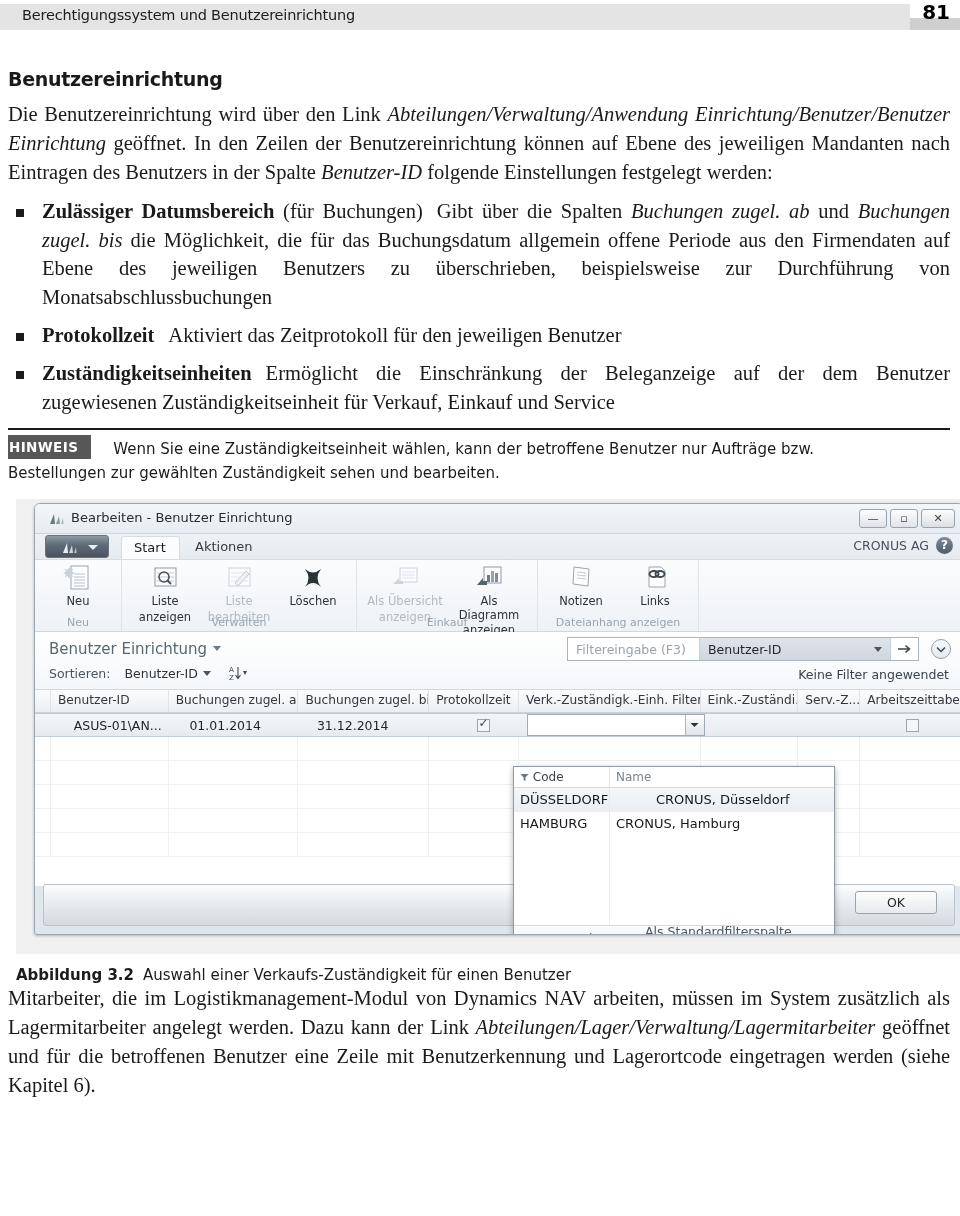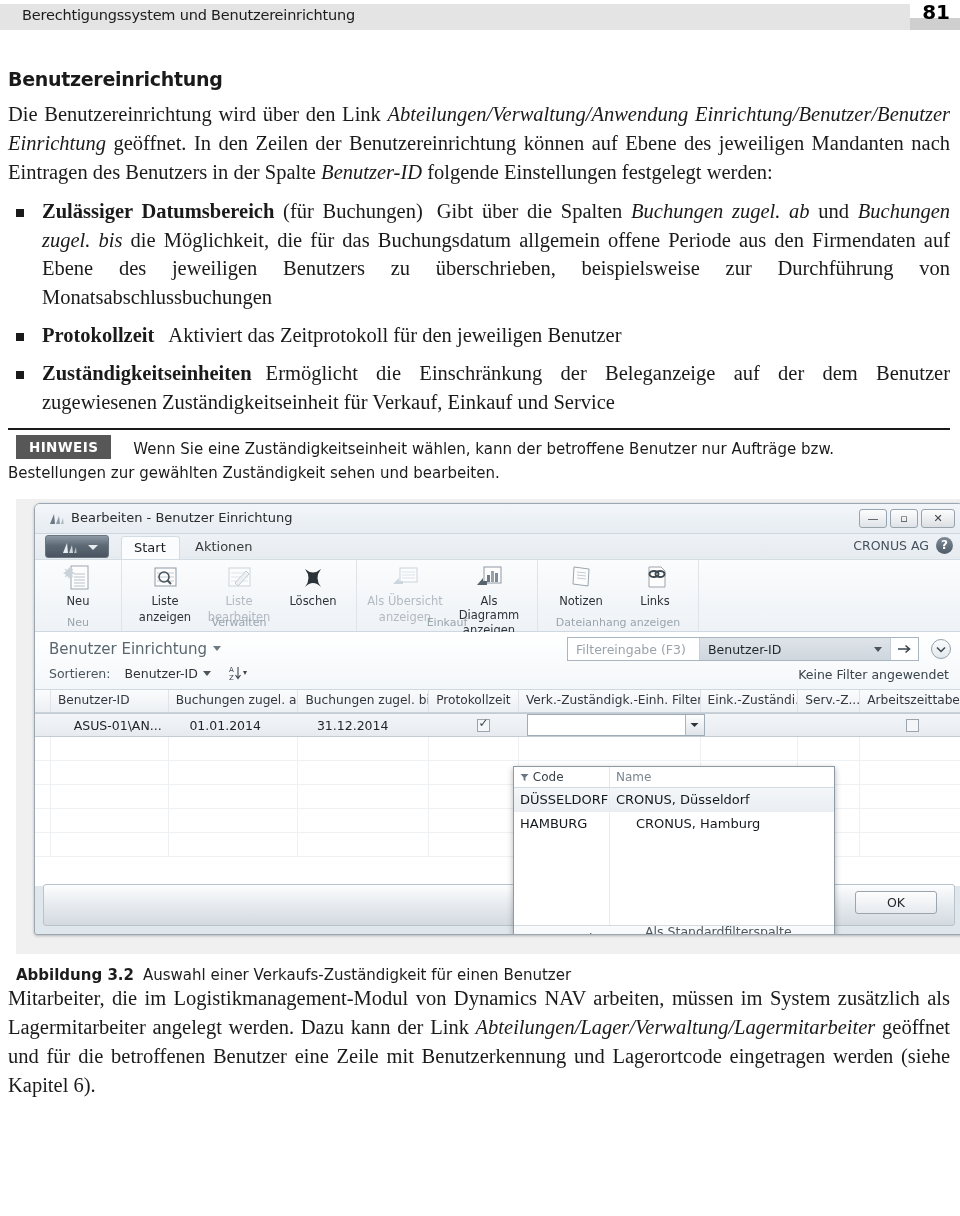--- a/index.html
+++ b/index.html
@@ -70,23 +70,22 @@
   .gap { display:inline-block; width: 14px; }
 
   
   .note { margin-top: 18px; position: relative; }
   .note-badge {
     display: inline-block;
     background: #575757; color: #fff;
     font-family: "DejaVu Sans", sans-serif;
     font-weight: bold; font-size: 13.5px;
     letter-spacing: 0.4px;
-    padding: 4px 13px 4px 13px;
+    padding: 4px 13px 4px 1px;
     vertical-align: 2px;
-    margin-left: 8px;
   }
   .note-rule {
     position: absolute; left: 0; top: -7px;
     width: 942px; height: 2px; background: #1a1a1a;
   }
   .note-text {
     font-family: "DejaVu Sans", sans-serif;
     font-size: 15px; line-height: 1.55;
     color: #1b1b1b;
     display: inline;
@@ -332,21 +331,21 @@
     box-shadow: 0 2px 6px rgba(0,0,0,0.3);
     z-index: 20;
   }
   .lk-head { display:flex; height: 21px; border-bottom: 1px solid #d3dae0; background:#fff; }
   .lk-h {
     font-family:"DejaVu Sans", sans-serif; font-size: 12px; color:#7b858e;
     padding: 3px 6px 0 6px; border-right: 1px solid #e2e7eb;
   }
   .lk-h.code { width: 96px; color:#3a434b; }
   .lk-row { display:flex; height: 24px; }
-  .lk-row.hl { background: linear-gradient(to bottom,#f4f6f8,#eaeef2); }
+  .lk-row.hl { background: linear-gradient(to bottom,#f4f6f8,#eaeef2); gap: 40px; }
   .lk-c {
     font-family:"DejaVu Sans", sans-serif; font-size: 13px; color:#15191d;
     padding: 4px 6px 0 6px; border-right: 1px solid #e8ecef;
   }
   .lk-c.code { width: 96px; }
   .lk-blank { height: 24px; border-right: 0; display:flex; }
   .lk-blank .a { width: 96px; border-right: 1px solid #e8ecef; }
   .lk-foot {
     position:absolute; left:0; right:0; bottom:0; height: 26px;
     border-top: 1px solid #d3dae0;
@@ -723,21 +722,21 @@
           </div>
           <div class="lk-h" style="flex:1;border-right:none;">Name</div>
         </div>
 
         <div class="lk-row hl">
           <div class="lk-c code">DÜSSELDORF</div>
           <div class="lk-c" style="flex:1;border-right:none;">CRONUS, Düsseldorf</div>
         </div>
         <div class="lk-row">
           <div class="lk-c code">HAMBURG</div>
-          <div class="lk-c" style="flex:1;border-right:none;margin-left:20px;">CRONUS, Hamburg</div>
+          <div class="lk-c" style="flex:1;border-right:none;">CRONUS, Hamburg</div>
         </div>
 
         <div class="lk-blank">
             <div class="a"></div>
           </div>
         <div class="lk-blank">
             <div class="a"></div>
           </div>
         <div class="lk-blank">
             <div class="a"></div>

